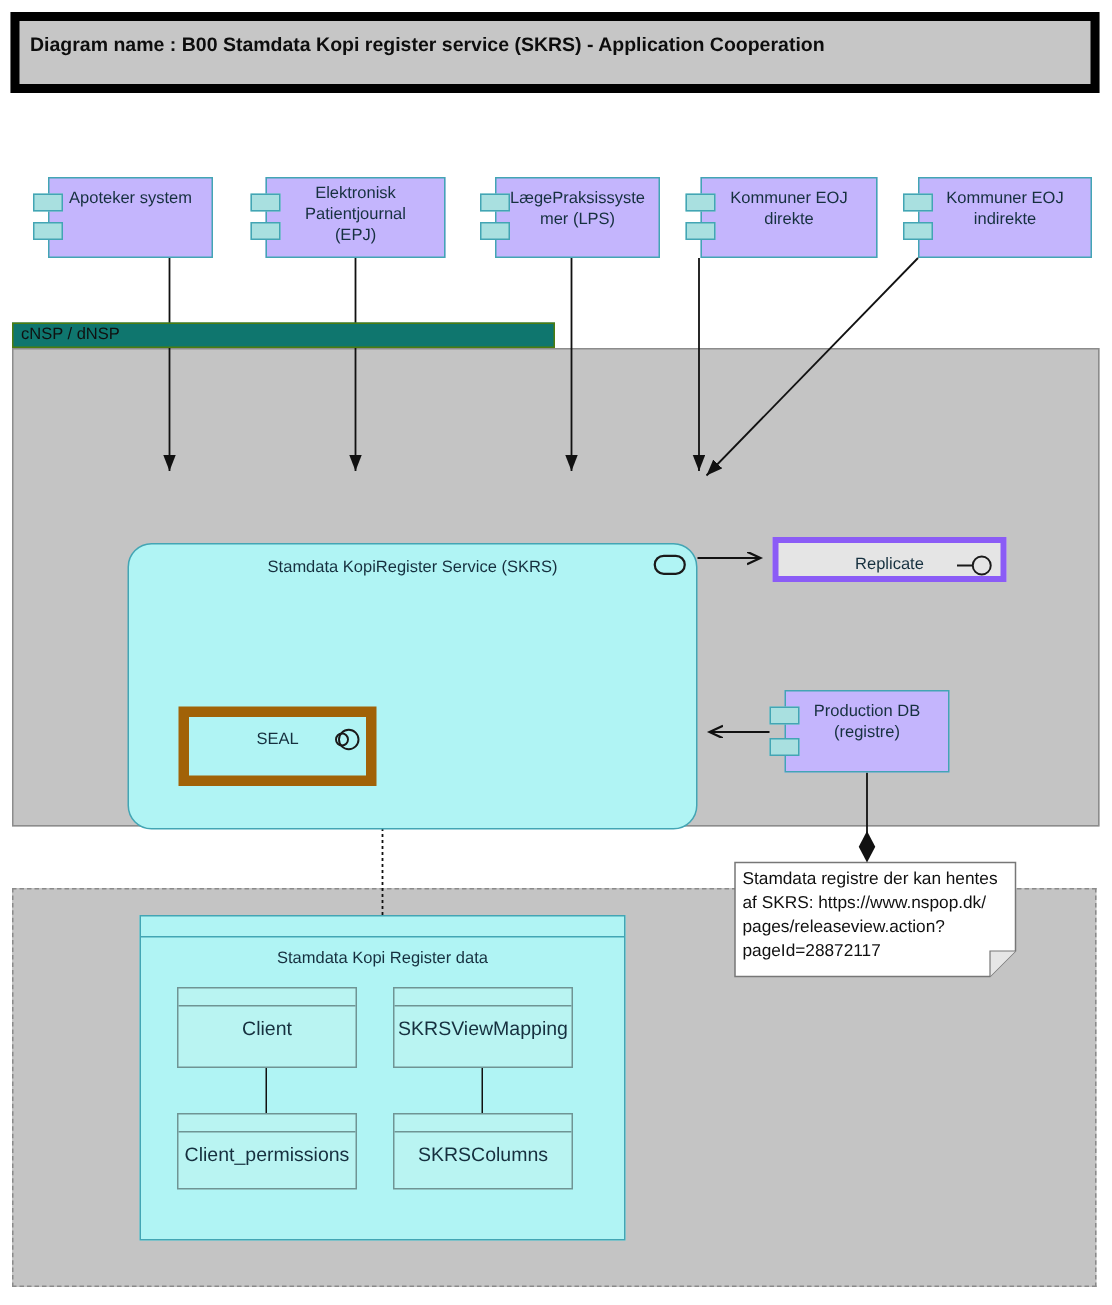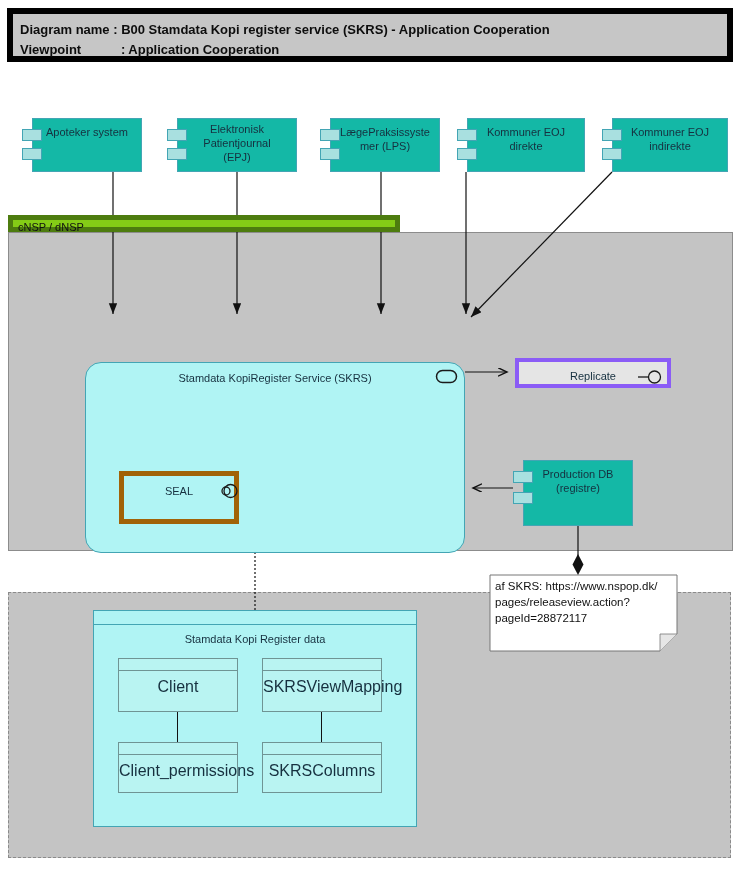--- a/index.html
+++ b/index.html
@@ -7,90 +7,89 @@
           font-family:"Liberation Sans",sans-serif;color:#16303f;}
 
   
   .titlebar{position:absolute;left:7px;top:8px;width:726px;height:54px;background:#c6c6c6;
             border:6px solid #000000;box-sizing:border-box;padding:6px 0 0 7px;}
   .titlebar div{white-space:pre;font-weight:bold;font-size:13px;line-height:20px;color:#0d0d0d;}
 
   
   .grp-body{position:absolute;background:#c4c4c4;border:1px solid #8c8c8c;box-sizing:border-box;z-index:1;}
   .cnsp-body{left:8px;top:232px;width:725px;height:319px;}
-  .cnsp-tab{position:absolute;left:8px;top:215px;width:392px;height:17px;background:#84cc16;
-            border:5px solid #4d7c0f;box-sizing:border-box;z-index:3;}
+  .cnsp-tab{position:absolute;left:8px;top:215px;width:362px;height:17px;background:#0f766e;
+            border:1px solid #4d7c0f;box-sizing:border-box;z-index:3;}
   .grp-label{font-size:11px;line-height:15px;padding-left:5px;color:#101010;}
   .db-tab{position:absolute;left:8px;top:573px;width:482px;height:19px;background:#c4c4c4;
           border:1px dashed #8a8a8a;box-sizing:border-box;z-index:1;}
   .db-tab .grp-label{line-height:17px;}
   .db-body{position:absolute;left:8px;top:592px;width:723px;height:266px;background:#c4c4c4;
            border:1px dashed #8a8a8a;box-sizing:border-box;z-index:1;}
 
   
-  .comp{position:absolute;background:#14b8a6;border:1px solid #43a5b4;box-sizing:border-box;
+  .comp{position:absolute;background:#c4b5fd;border:1px solid #43a5b4;box-sizing:border-box;
         text-align:center;font-size:11px;line-height:14px;padding-top:6px;z-index:4;}
   .comp .line{display:block;}
   .ptab{position:absolute;left:-11px;width:20px;height:12px;background:#a9e0e0;
         border:1px solid #43a5b4;box-sizing:border-box;}
   .ptab.p1{top:10px;} .ptab.p2{top:29px;}
   .c-apoteker{left:32px;top:118px;width:110px;height:54px;}
   .c-epj{left:177px;top:118px;width:120px;height:54px;padding-top:3px;}
   .c-lps{left:330px;top:118px;width:110px;height:54px;}
   .c-dir{left:467px;top:118px;width:118px;height:54px;}
   .c-indir{left:612px;top:118px;width:116px;height:54px;}
-  .c-proddb{left:523px;top:460px;width:110px;height:66px;}
+  .c-proddb{left:523px;top:460px;width:110px;height:55px;}
   .c-proddb .ptab.p2{top:31px;}
 
   
   .skrs{position:absolute;left:85px;top:322px;width:380px;height:191px;background:#b0f4f4;
         border:1px solid #43a5b4;border-radius:16px;box-sizing:border-box;z-index:4;margin-top:40px;}
   .skrs-title{text-align:center;font-size:11px;padding-top:9px;}
   .svc-icon{position:absolute;right:5px;top:6px;}
-  .seal{position:absolute;left:33px;top:108px;width:120px;height:53px;background:#b0f4f4;
-        border:5px solid #a16207;box-sizing:border-box;}
+  .seal{position:absolute;left:33px;top:108px;width:132px;height:53px;background:#b0f4f4;
+        border:7px solid #a16207;box-sizing:border-box;}
   .seal-label{text-align:center;font-size:11px;padding-top:9px;}
   .collab-icon{position:absolute;left:95px;top:7px;}
 
   
   .replicate{position:absolute;left:515px;top:358px;width:156px;height:30px;background:#e5e5e5;
              border:4px solid #8b5cf6;box-sizing:border-box;z-index:4;}
   .replicate .lbl{text-align:center;font-size:11px;line-height:28px;}
   .lollipop{position:absolute;right:4px;top:4px;}
 
   
   .note-text{position:absolute;left:495px;top:578px;width:178px;z-index:5;}
   .note-text div{font-size:11.5px;line-height:16px;color:#101010;}
 
   
   .datacyan{position:absolute;left:93px;top:610px;width:324px;height:217px;background:#b0f4f4;
             border:1px solid #43a5b4;box-sizing:border-box;z-index:4;}
   .datacyan .strip{height:13px;border-bottom:1px solid #43a5b4;}
   .datacyan .title{text-align:center;font-size:11px;padding-top:8px;}
   .dtable{position:absolute;background:#b9f4f2;border:1px solid #6f9494;box-sizing:border-box;z-index:5;}
   .dtable .strip{height:11px;border-bottom:1px solid #6f9494;}
-  .dtable .lbl{text-align:center;font-size:16px;padding-top:7px;}
+  .dtable .lbl{text-align:center;font-size:13px;padding-top:7px;}
   .t-client{left:118px;top:658px;width:120px;height:54px;}
   .t-viewmap{left:262px;top:658px;width:120px;height:54px;}
   .t-perm{left:118px;top:742px;width:120px;height:51px;}
   .t-cols{left:262px;top:742px;width:120px;height:51px;}
   .vline{position:absolute;width:1px;background:#111;z-index:5;}
   .vl1{left:177px;top:712px;height:30px;} .vl2{left:321px;top:712px;height:30px;}
 
   
   .edges{position:absolute;left:0;top:0;z-index:2;pointer-events:none;}
 </style>
 </head>
 <body>
 
 <div class="canvas">
 
   <div class="titlebar">
     <div>Diagram name : B00 Stamdata Kopi register service (SKRS) - Application Cooperation</div>
-    <div>Viewpoint           : Application Cooperation</div>
   </div>
 
   <div class="grp-body cnsp-body"></div>
   <div class="cnsp-tab">
     <div class="grp-label">cNSP / dNSP</div>
   </div>
   <div class="db-body"></div>
 
   <svg class="edges" width="741" height="870">
     <defs>
@@ -175,20 +174,21 @@
   </div>
 
   <div class="comp c-proddb">
     <div class="ptab p1"></div>
     <div class="ptab p2"></div>
     <span class="line">Production DB</span>
     <span class="line">(registre)</span>
   </div>
 
   <div class="note-text">
+    <div>Stamdata registre der kan hentes</div>
     <div>af SKRS: https://www.nspop.dk/</div>
     <div>pages/releaseview.action?</div>
     <div>pageId=28872117</div>
   </div>
 
   <div class="datacyan">
     <div class="strip"></div>
     <div class="title">Stamdata Kopi Register data</div>
   </div>
   <div class="dtable t-client">

